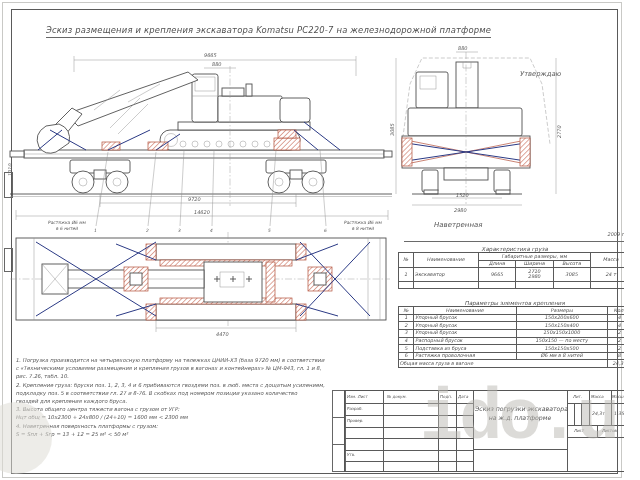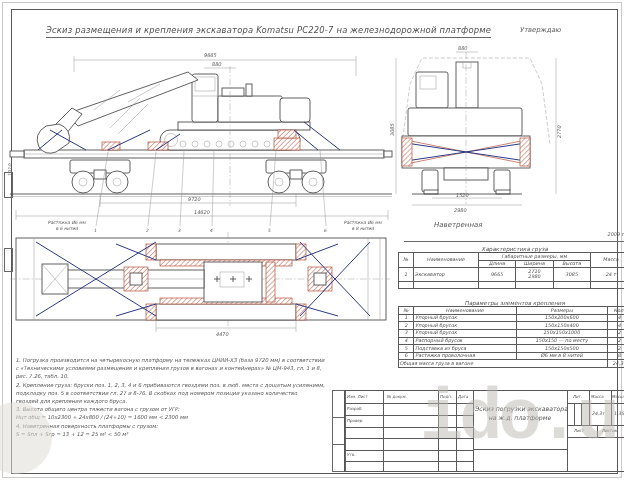--- a/index.html
+++ b/index.html
@@ -2,21 +2,21 @@
 <html><head>
 <meta charset="utf-8">
 <style>
   html,body{margin:0;padding:0;background:#ffffff;}
   .page{position:relative;width:624px;height:480px;background:#fff;overflow:hidden;
         font-family:"DejaVu Sans",sans-serif;color:#555;}
   .edge{position:absolute;inset:2px;border:1px solid #c9c9c6;pointer-events:none;}
   .frame{position:absolute;left:11px;top:9px;right:6px;bottom:6px;border:1.4px solid #5a5a5a;pointer-events:none;}
   .abs{position:absolute;}
   .doc-title{font-size:8.4px;font-style:italic;color:#4f4f4f;border-bottom:1px solid #666;padding-bottom:2px;letter-spacing:.2px;}
-  .approve{font-size:6.8px;font-style:italic;color:#5c5c5c;}
+  .approve{font-size:6.8px;font-style:italic;color:#5c5c5c;margin-top:44px;}
   .agreed{font-size:7px;font-style:italic;color:#565656;}
   .agreed-line{border-bottom:.8px solid #6a6a6a;height:10px;font-size:5px;text-align:right;color:#5c5c5c;font-style:italic;}
   
   table{border-collapse:collapse;}
   .dt{font-size:4.9px;color:#4f4f4f;width:234px;table-layout:fixed;}
   .dt th,.dt td{border:.7px solid #5a5a5a;padding:.5px 1px;font-weight:normal;text-align:center;
                 font-style:italic;line-height:1.15;overflow:hidden;}
   .tbl-title{font-size:5.6px;font-style:italic;color:#4f4f4f;text-align:center;text-decoration:underline;}
   .left-td{text-align:left !important;}
   

